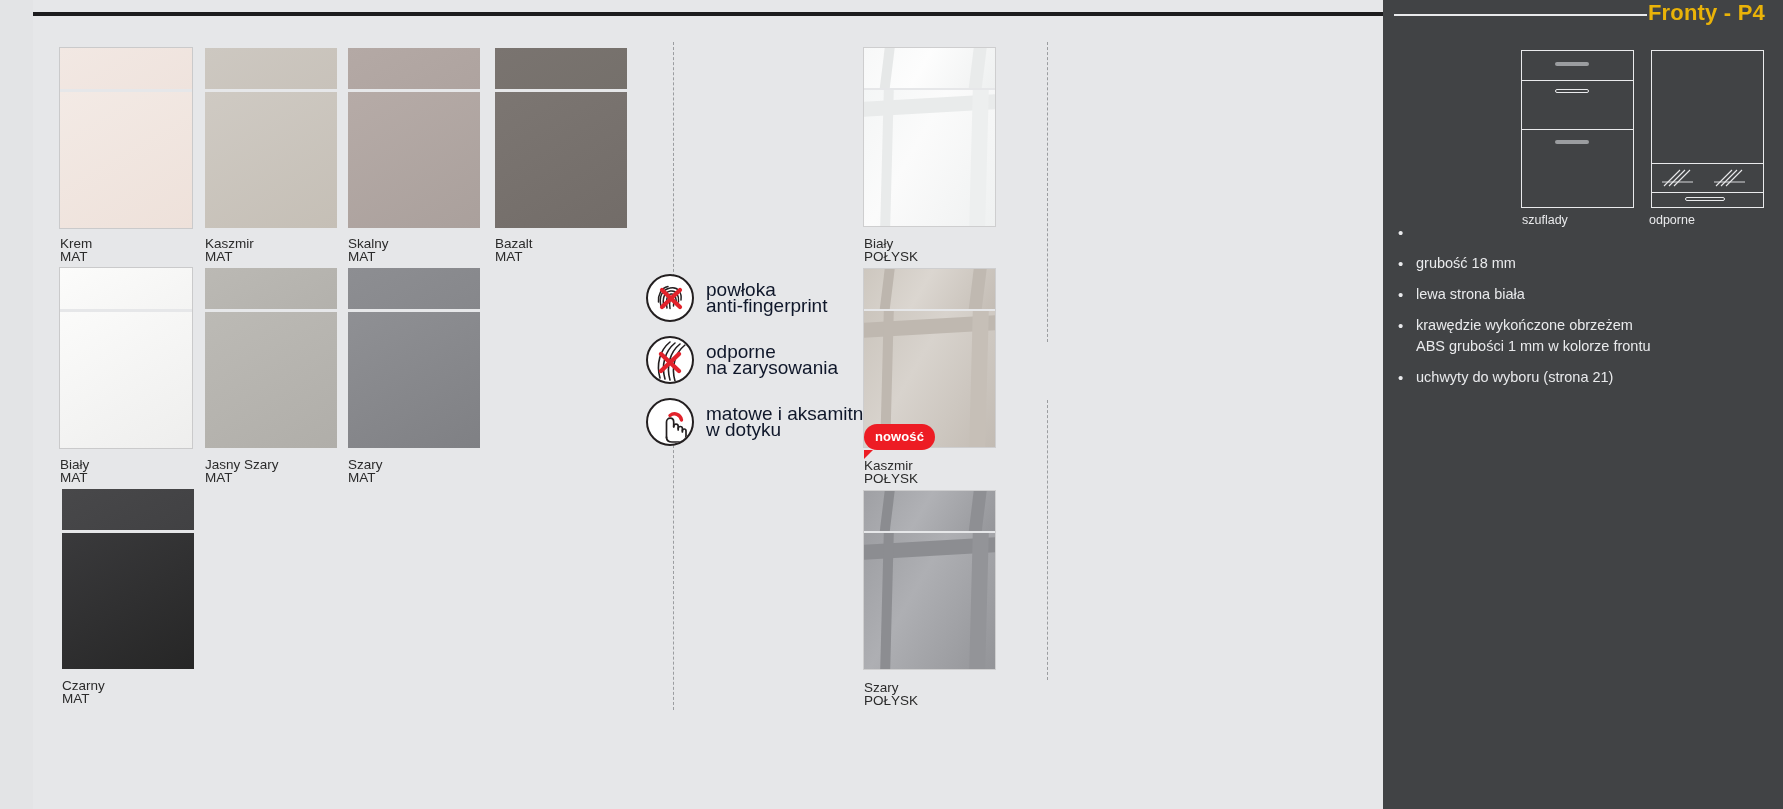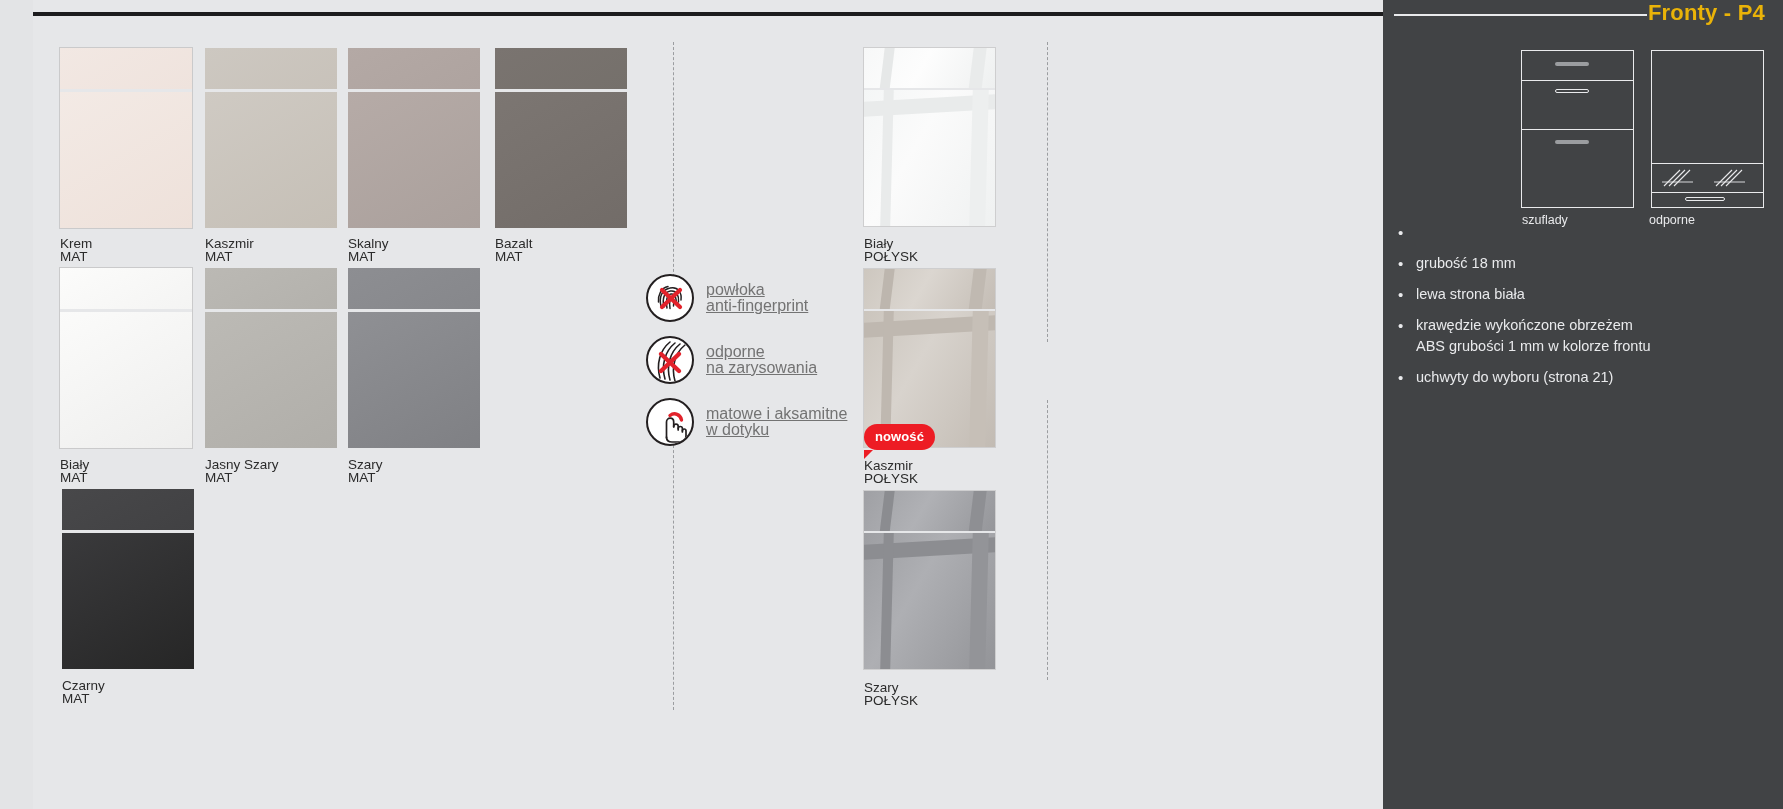--- a/index.html
+++ b/index.html
@@ -29,21 +29,21 @@
   .door.noborder { box-shadow:none; }
   .cap { position:absolute; font-size:13.5px; color:#2b2b2b; line-height:16.5px; white-space:pre-line; }
 
   
   .dash-col { position:absolute; width:0; border-left:1.5px dashed #9b9da0; }
 
   
   .feat { position:absolute; display:flex; align-items:center; gap:12px; }
   .feat .circ { width:48px; height:48px; flex:0 0 48px; border-radius:50%; background:#fff;
                 border:2.5px solid #231f20; position:relative; overflow:hidden; }
-  .feat .txt { font-size:16px; line-height:16.5px; color:#737373; white-space:pre-line;text-decoration:underline; }
+  .feat .txt { font-size:19px; line-height:16.5px; color:#0f172a; white-space:pre-line; }
 
   
   .gloss-door { position:absolute; box-shadow:0 0 0 1px rgba(160,160,160,0.35); overflow:hidden; }
   .gloss-door .g-top { position:absolute; left:0; top:0; right:0; height:22.5%; overflow:hidden; }
   .gloss-door .g-bot { position:absolute; left:0; top:23.6%; right:0; bottom:0; overflow:hidden; }
   .refl { position:absolute; pointer-events:none; }
 
   .badge {
     position:absolute; background:#ed1c24; color:#fff; font-size:13px; font-weight:bold;
     padding:5px 11px 6px 11px; letter-spacing:0.1px;

